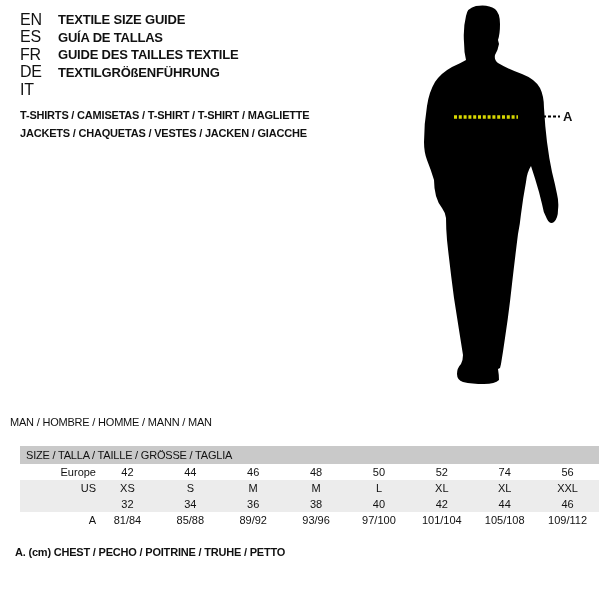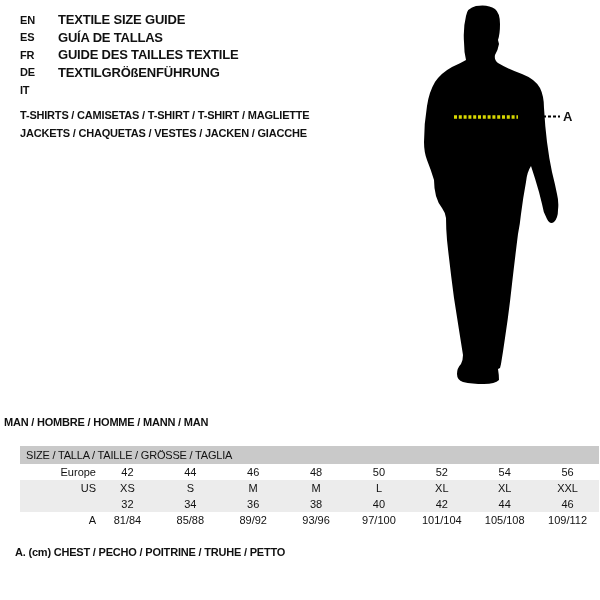--- a/index.html
+++ b/index.html
@@ -3,29 +3,29 @@
 <meta charset="utf-8">
 <style>
   html,body{margin:0;padding:0;background:#fff;}
   .canvas{
     position:relative;width:600px;height:600px;background:#ffffff;overflow:hidden;
     font-family:"Liberation Sans", sans-serif;color:#111;
   }
   
   .lang-list{position:absolute;left:20px;top:11px;}
   .lang-row{display:flex;height:17.5px;align-items:center;}
-  .lang-code{width:38px;font-size:11px;font-weight:bold;letter-spacing:-0.2px;}
+  .lang-code{width:38px;font-size:16px;font-weight:normal;letter-spacing:-0.2px;}
   .lang-text{font-size:13px;font-weight:bold;letter-spacing:-0.2px;white-space:nowrap;}
   
   .garments{position:absolute;left:20px;top:107px;}
   .garment-line{font-size:11px;font-weight:bold;letter-spacing:-0.2px;line-height:17.5px;white-space:nowrap;}
   
   .figure-svg{position:absolute;left:400px;top:0;}
   
-  .section-title{position:absolute;left:4px;top:416px;font-size:11px;font-weight:bold;letter-spacing:-0.2px;}
+  .section-title{position:absolute;left:10px;top:416px;font-size:11px;font-weight:normal;letter-spacing:-0.2px;}
   
   .size-table{position:absolute;left:20px;top:446px;width:579px;font-size:11px;}
   .thead{height:18px;line-height:18px;background:#c9c9c9;padding-left:6px;letter-spacing:-0.2px;}
   .trow{display:flex;height:16px;line-height:16px;}
   .trow.shaded{background:#ececec;}
   .tlabel{width:70px;padding-left:6px;text-align:right;}
   .tcell{flex:1;text-align:center;}
   
   .footnote{position:absolute;left:15px;top:546px;font-size:11px;font-weight:bold;letter-spacing:-0.2px;}
 </style>
@@ -92,21 +92,21 @@
     <div class="thead">SIZE / TALLA / TAILLE / GRÖSSE / TAGLIA</div>
 
     <div class="trow">
       <span class="tlabel">Europe</span>
       <span class="tcell">42</span>
       <span class="tcell">44</span>
       <span class="tcell">46</span>
       <span class="tcell">48</span>
       <span class="tcell">50</span>
       <span class="tcell">52</span>
-      <span class="tcell">54</span>
+      <span class="tcell">74</span>
       <span class="tcell">56</span>
     </div>
 
     <div class="trow shaded">
       <span class="tlabel">US</span>
       <span class="tcell">XS</span>
       <span class="tcell">S</span>
       <span class="tcell">M</span>
       <span class="tcell">M</span>
       <span class="tcell">L</span>

